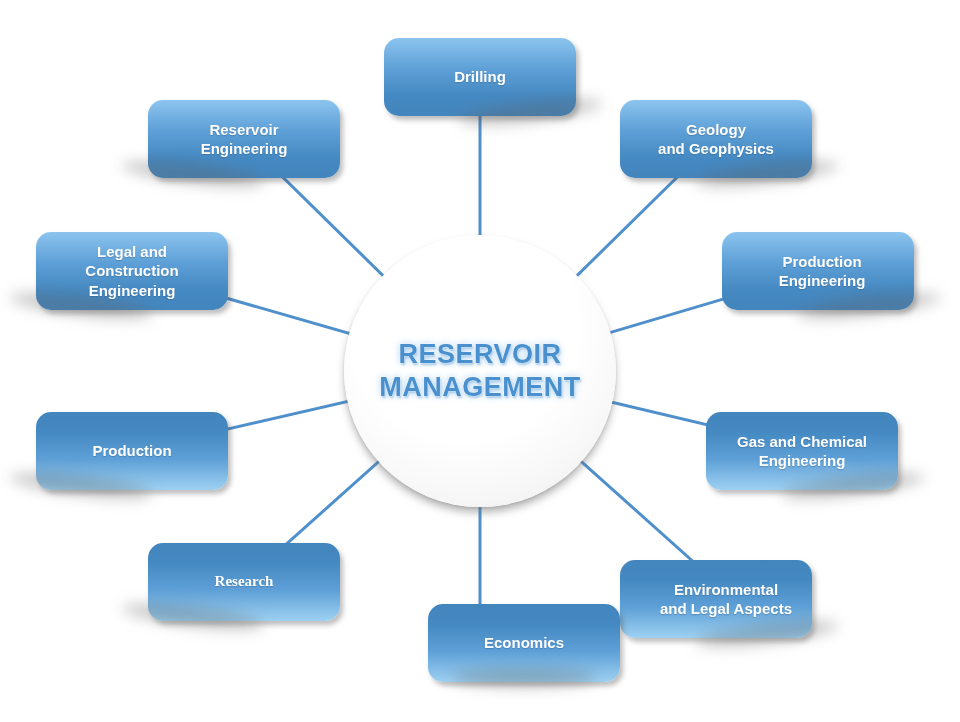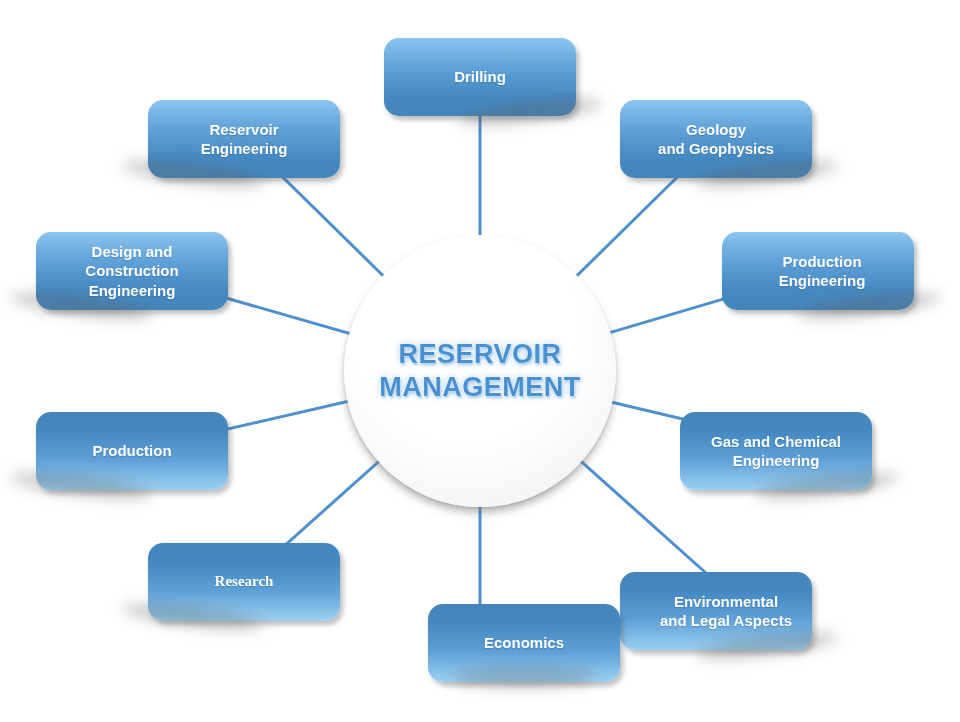--- a/index.html
+++ b/index.html
@@ -87,22 +87,22 @@
     line-height: 1.22;
     letter-spacing: 0.5px;
     white-space: pre-line;
     text-shadow: 0 0 2px #ffffff, 0 0 7px rgba(155,200,240,0.95), 1px 2px 2px rgba(150,190,225,0.8);
   }
 
   
   .pos-drilling      { left: 384px; top: 38px;  }
   .pos-geology       { left: 620px; top: 100px; }
   .pos-production    { left: 722px; top: 232px; padding-left: 8px; }
-  .pos-gas           { left: 680px; top: 412px; }
-  .pos-environmental { left: 620px; top: 572px; padding-left: 20px; }
+  .pos-gas           { left: 706px; top: 412px; }
+  .pos-environmental { left: 620px; top: 560px; padding-left: 20px; }
   .pos-economics     { left: 384px; top: 604px; margin-left: 44px; }
   .pos-research      { left: 148px; top: 543px; font-family: Liberation Serif, serif; }
   .pos-operations    { left: 36px;  top: 412px; }
   .pos-design        { left: 36px;  top: 232px; }
   .pos-reservoir     { left: 148px; top: 100px; }
 </style>
 </head>
 <body>
 
 <div class="canvas">
@@ -152,21 +152,21 @@
 
   <div class="node grad-up smudge-left pos-research">
     <span class="node-label">Research</span>
   </div>
 
   <div class="node grad-up smudge-left pos-operations">
     <span class="node-label">Production</span>
   </div>
 
   <div class="node grad-down smudge-left pos-design">
-    <span class="node-label">Design and
+    <span class="node-label">Legal and
 Construction
 Engineering</span>
   </div>
 
   <div class="node grad-down smudge-left pos-reservoir">
     <span class="node-label">Reservoir
 Engineering</span>
   </div>
 
   <div class="hub">

